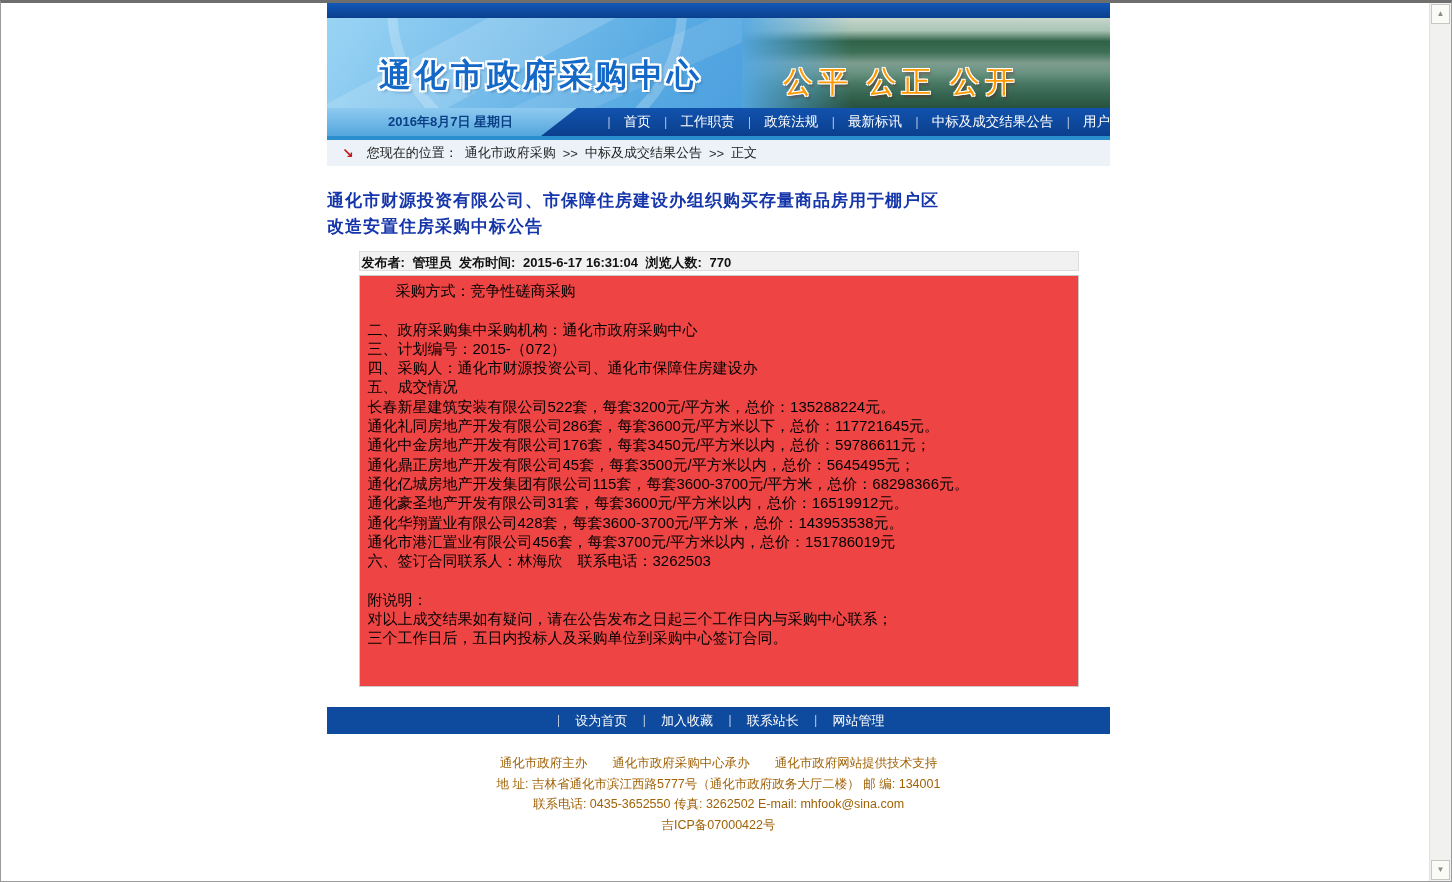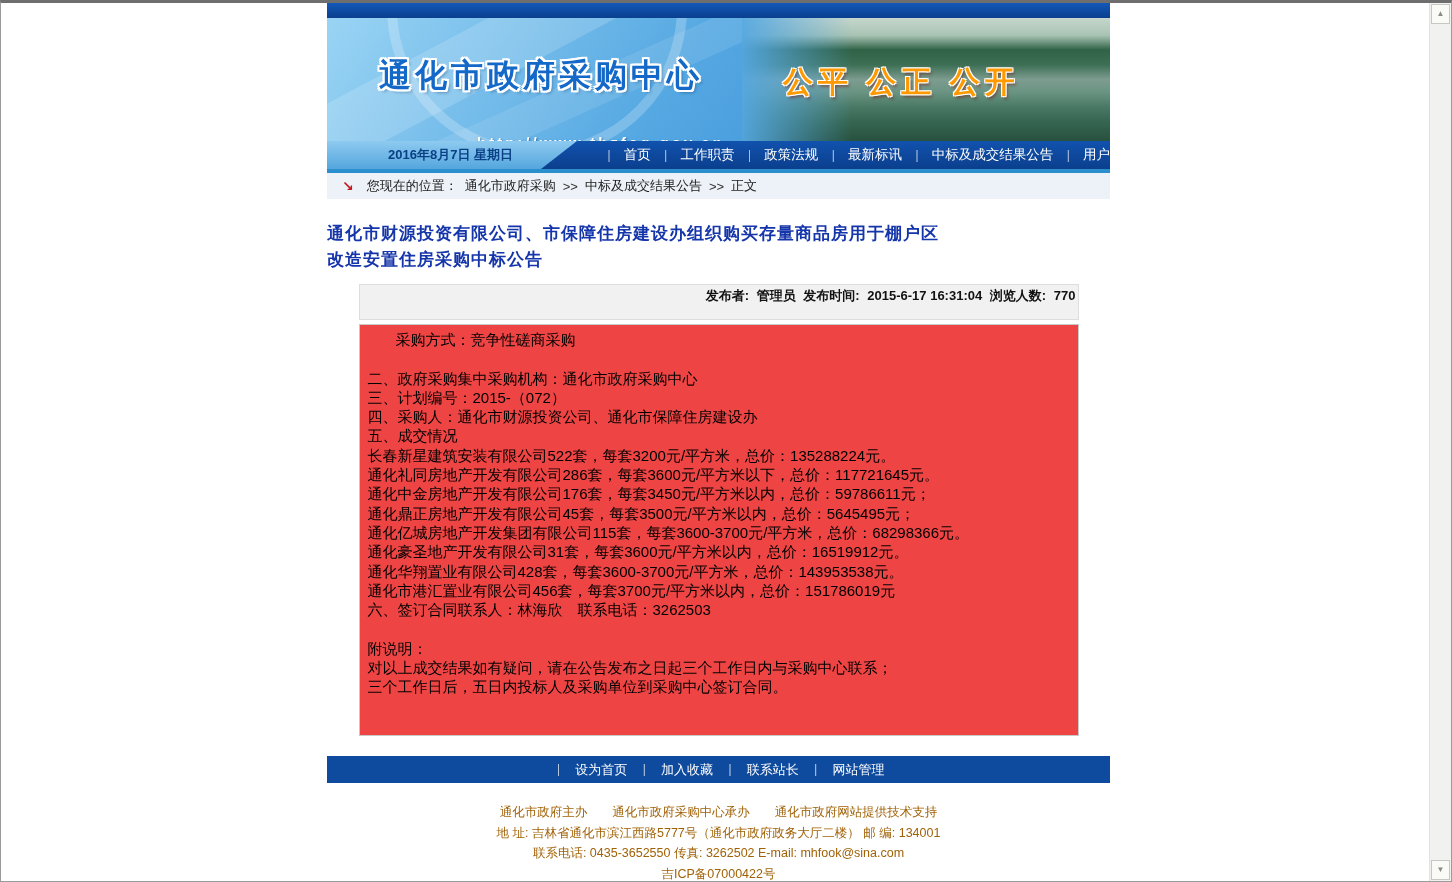--- a/index.html
+++ b/index.html
@@ -12,21 +12,21 @@
     background: #fff;
   }
   .page { position: absolute; left: 0; top: 0; right: 22px; bottom: 0; overflow: hidden; }
   .column { width: 783px; margin-left: 326px; position: relative; }
 
   
   .topbar { height: 15px; background: linear-gradient(180deg, #1258b8, #0a3f8e); }
 
   
   .banner {
-    position: relative; height: 123px; overflow: hidden;
+    position: relative; height: 90px; overflow: hidden;
     background: linear-gradient(125deg, #9ad4f4 0%, #55a8e2 45%, #2b82cf 100%);
   }
   .streak { position: absolute; background: rgba(255,255,255,0.16); pointer-events: none; }
   .streak.s1 { width: 420px; height: 60px; left: -60px; top: 10px; transform: rotate(-28deg); border-radius: 60px; }
   .streak.s2 { width: 500px; height: 34px; left: -40px; top: 80px; transform: rotate(-24deg); border-radius: 40px; background: rgba(255,255,255,0.10); }
   .arc {
     position: absolute; width: 300px; height: 300px; left: 60px; top: -160px;
     border: 10px solid rgba(255,255,255,0.22); border-radius: 50%;
   }
   .banner-photo {
@@ -47,21 +47,21 @@
                  0 -2px 0 #fff, 0 2px 0 #fff, -2px 0 0 #fff, 2px 0 0 #fff, 3px 3px 3px rgba(0,40,90,.35);
     white-space: nowrap;
   }
   .site-url {
     position: absolute; left: 150px; top: 88px;
     font-size: 15px; font-weight: bold; letter-spacing: 3px; color: #ffffff;
     text-shadow: 1px 1px 2px rgba(0,50,110,.6); white-space: nowrap; margin-top: 28px;
   }
   .slogan {
     position: absolute; left: 456px; top: 44px;
-    font-size: 30px; font-weight: bold; letter-spacing: 5px;
+    font-size: 30px; font-weight: normal; letter-spacing: 5px;
     color: var(--slogan-orange, #ff9900);
     text-shadow: -1px -1px 0 #fff, 1px -1px 0 #fff, -1px 1px 0 #fff, 1px 1px 0 #fff, 2px 3px 3px rgba(120,0,0,.45);
     white-space: nowrap;
   }
 
   
   .navbar { position: relative; height: 28px; background: linear-gradient(180deg, #1152ae, #0b3f8d); }
   .date-tab {
     position: absolute; left: 0; top: 0; height: 28px; width: 250px;
     background: linear-gradient(180deg, #8ecaf0, #54a6dd);
@@ -89,23 +89,23 @@
   .breadcrumb-bar a { color: #222; text-decoration: none; cursor: pointer; }
   .bc-sep { color: #333; }
 
   
   .article-title {
     margin-top: 22px; text-align: left;
     font-size: 17px; font-weight: bold; letter-spacing: 1px; line-height: 26px;
     color: var(--title-blue, #1535aa);
   }
   .meta-bar {
-    width: 720px; margin: 11px auto 0; height: 36px; line-height: 22px;
+    width: 720px; margin: 11px auto 0; height: 20px; line-height: 22px;
     background: #f1f1f1; border: 1px solid #dddddd;
-    text-align: right; font-size: 13px; font-weight: bold; color: #111;
+    text-align: left; font-size: 13px; font-weight: bold; color: #111;
     white-space: nowrap;
   }
   .meta-bar span { margin: 0 2px; }
   .content-box {
     width: 720px; margin: 4px auto 8px; min-height: 412px;
     background: #ef4444; border: 1px solid #c9c9c9;
     padding: 5px 8px 0 8px;
     font-size: 15px; line-height: 19.3px; color: #000;
   }
   .body-line { min-height: 19.3px; white-space: pre-wrap; }

